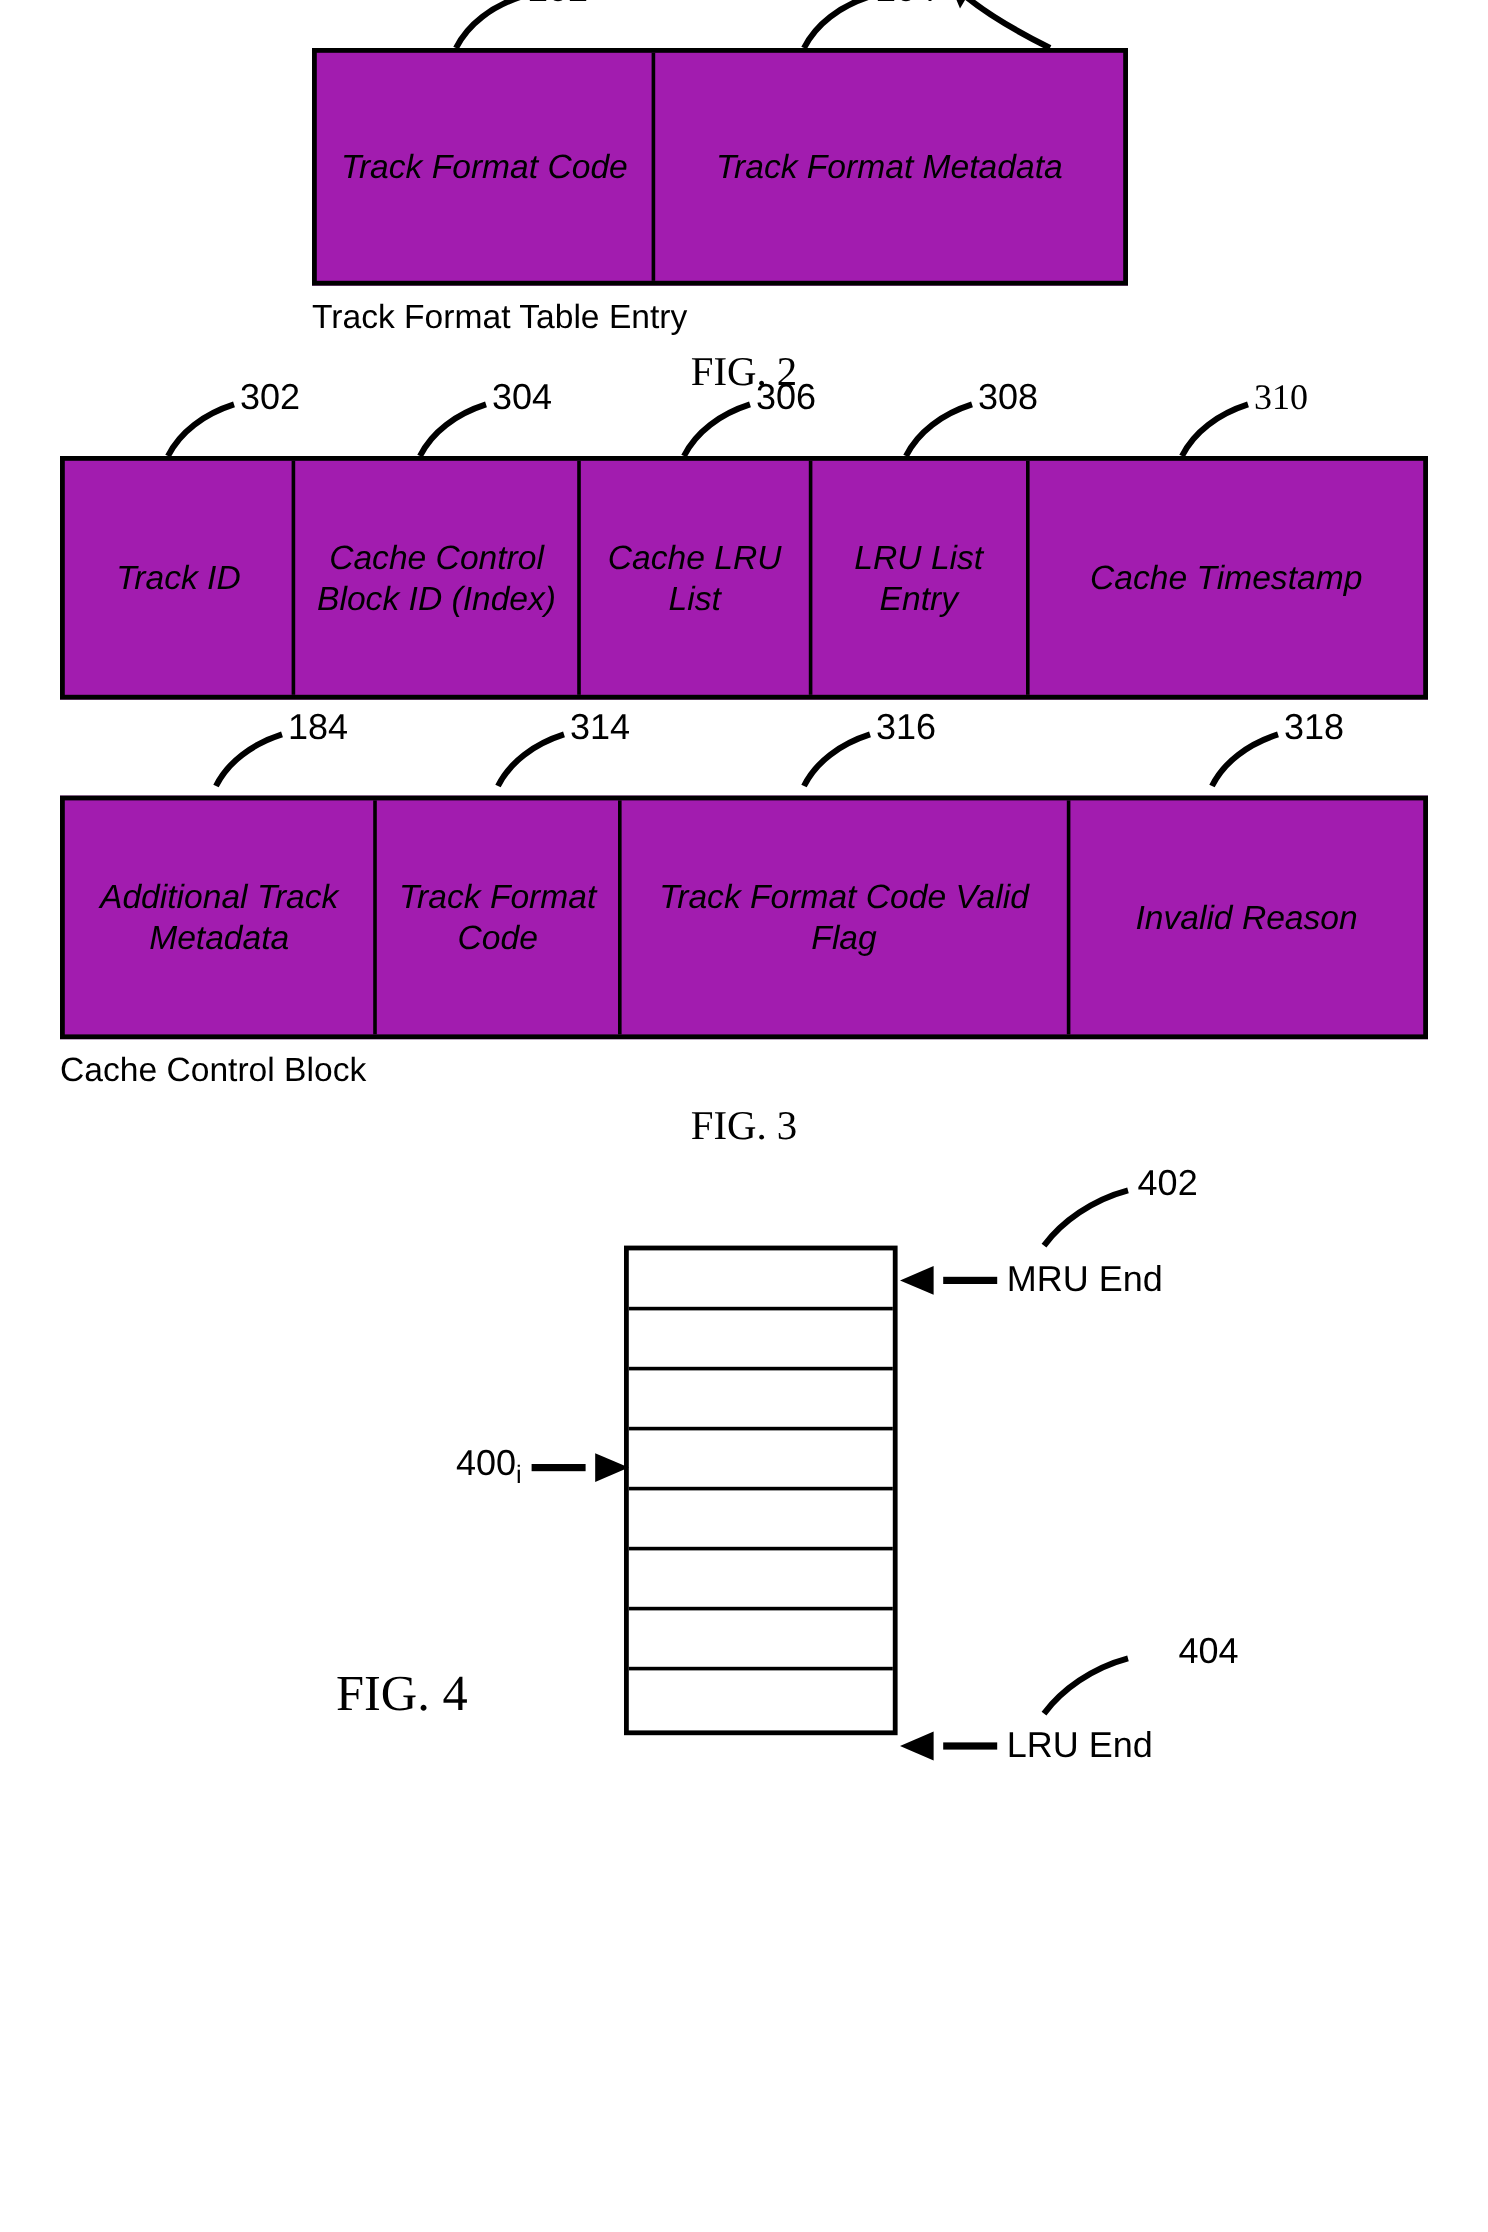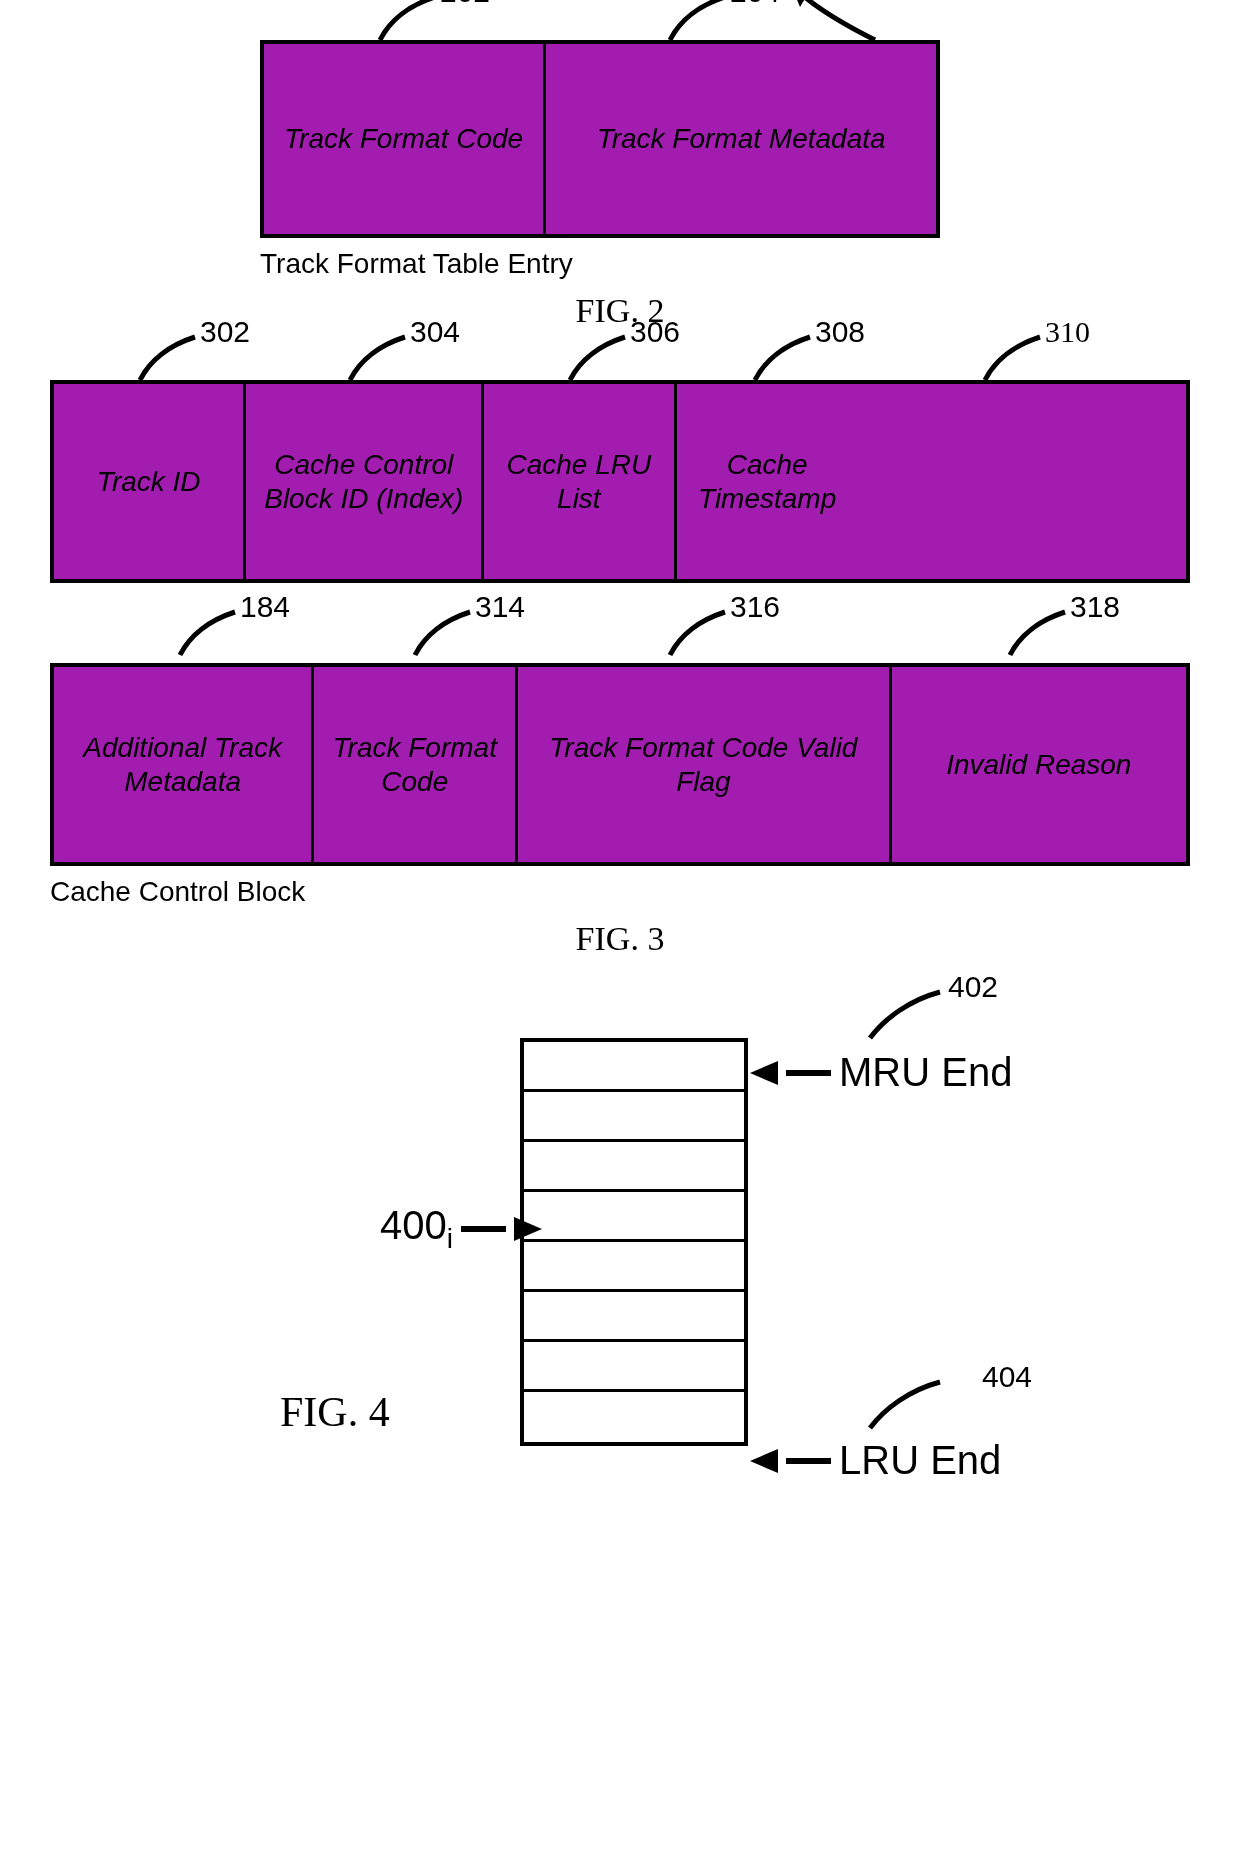--- a/index.html
+++ b/index.html
@@ -92,21 +92,21 @@
     border: 4px solid #000;
   }
   #stack .slot {
     height: 50px;
     border-bottom: 3px solid #000;
     box-sizing: border-box;
   }
   #stack .slot:last-child { border-bottom: none; }
   .side-label {
     position: absolute;
-    font-size: 40px;
+    font-size: 30px;
     display: flex;
     align-items: center;
     gap: 8px;
   }
   .arrow-left {
     display:inline-block; width:0; height:0;
     border-top:12px solid transparent;
     border-bottom:12px solid transparent;
     border-right:28px solid #000;
   }
@@ -169,20 +169,21 @@
     <span class="num" style="left:360px; top:-10px;">304</span>
     <span class="num" style="left:580px; top:-10px;">306</span>
     <span class="num" style="left:765px; top:-10px;">308</span>
     <span class="num" style="left:995px; top:-10px;font-family:Liberation Serif, serif;">310</span>
   </div>
 
   <div id="fig3-r1" class="row fig3-row">
     <div class="cell">Track ID</div>
     <div class="cell">Cache Control Block ID (Index)</div>
     <div class="cell">Cache LRU List</div>
+    <div class="cell">LRU List Entry</div>
     <div class="cell">Cache Timestamp</div>
   </div>
 
   <div id="fig3-spacer"></div>
 
   <div class="lead" style="left:0; top:220px; width:1140px; height:60px;">
     <svg width="1140" height="60">
       <path d="M130 55 C140 35,160 20,185 12" stroke="#000" stroke-width="5" fill="none"></path>
       <path d="M365 55 C375 35,395 20,420 12" stroke="#000" stroke-width="5" fill="none"></path>
       <path d="M620 55 C630 35,650 20,675 12" stroke="#000" stroke-width="5" fill="none"></path>

